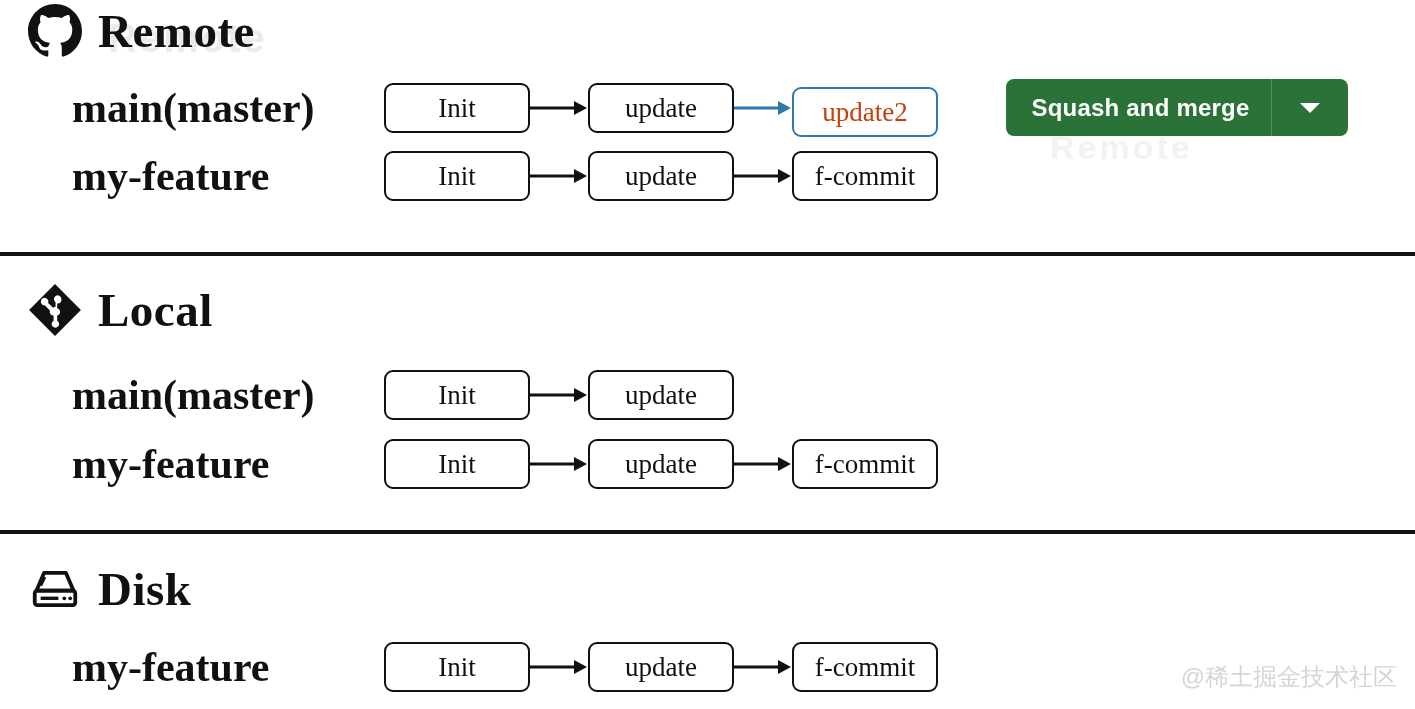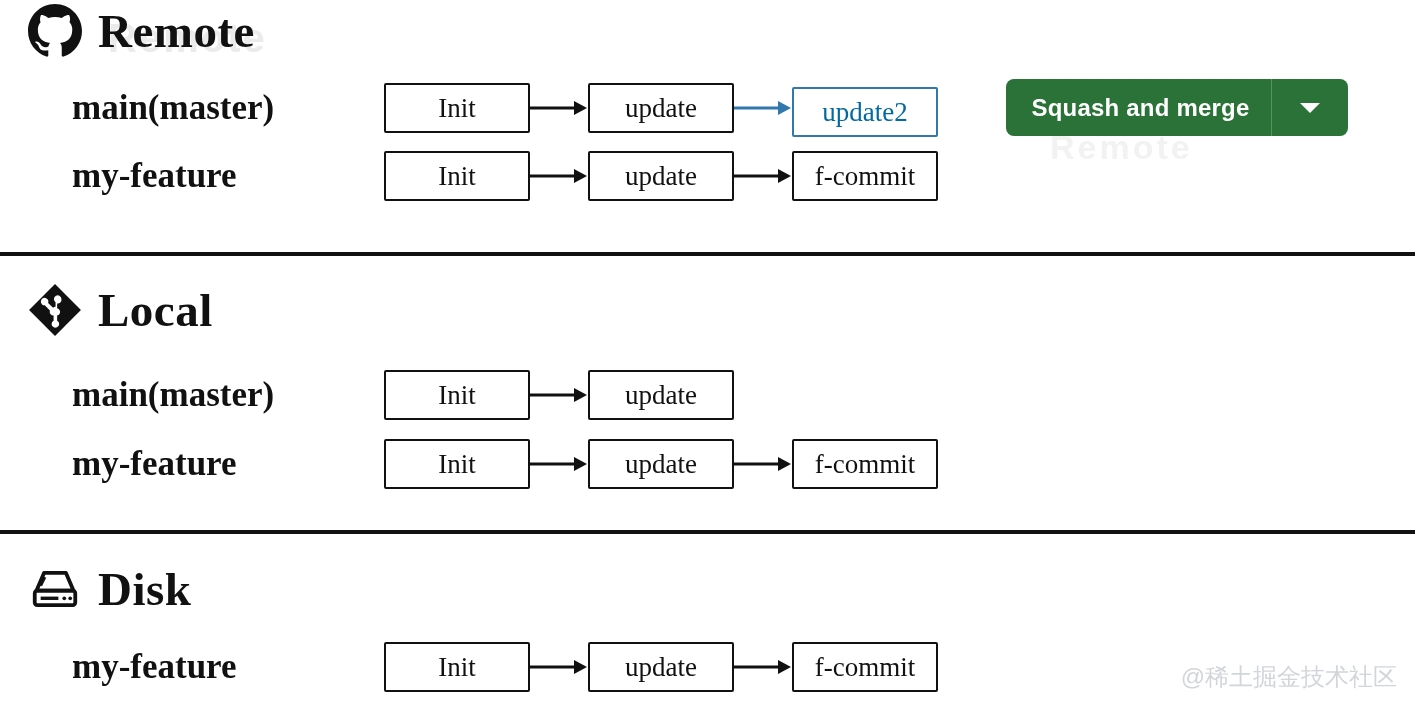--- a/index.html
+++ b/index.html
@@ -69,54 +69,54 @@
     display: flex;
     align-items: center;
     height: 52px;
   }
 
   .label-cell {
     position: absolute;
     left: 72px;
     font-family: "Liberation Serif", "DejaVu Serif", serif;
     font-weight: 700;
-    font-size: 35px;
+    font-size: 42px;
     line-height: 52px;
     color: #111111;
     white-space: nowrap;
   }
 
   
   .chain {
     position: absolute;
     left: 384px;
     display: flex;
     align-items: center;
     height: 52px;
   }
   .commit-box {
     height: 50px;
     min-width: 146px;
     box-sizing: border-box;
     border: 2.5px solid #111111;
-    border-radius: 2px;
+    border-radius: 9px;
     background: #ffffff;
     display: flex;
     align-items: center;
     justify-content: center;
     font-family: "Liberation Serif", "DejaVu Serif", serif;
     font-size: 27px;
     font-weight: 400;
     color: #111111;
     padding: 0 10px;
     white-space: nowrap;
   }
   .commit-box.blue {
     border-color: #3179ad;
-    color: #0369a1;
+    color: #c2410c;
     margin-top: 8px;
   }
   .connector {
     width: 58px;
     height: 24px;
     flex: 0 0 auto;
     display: block;
   }
 
   

